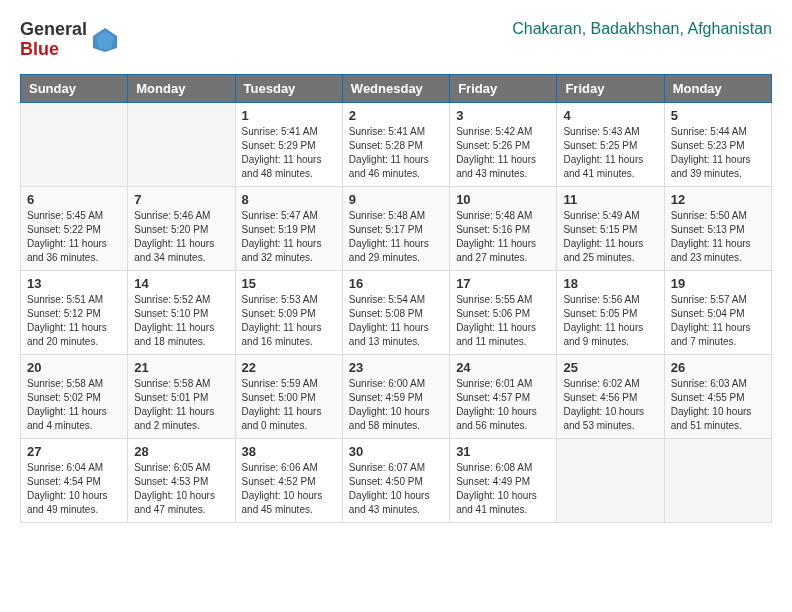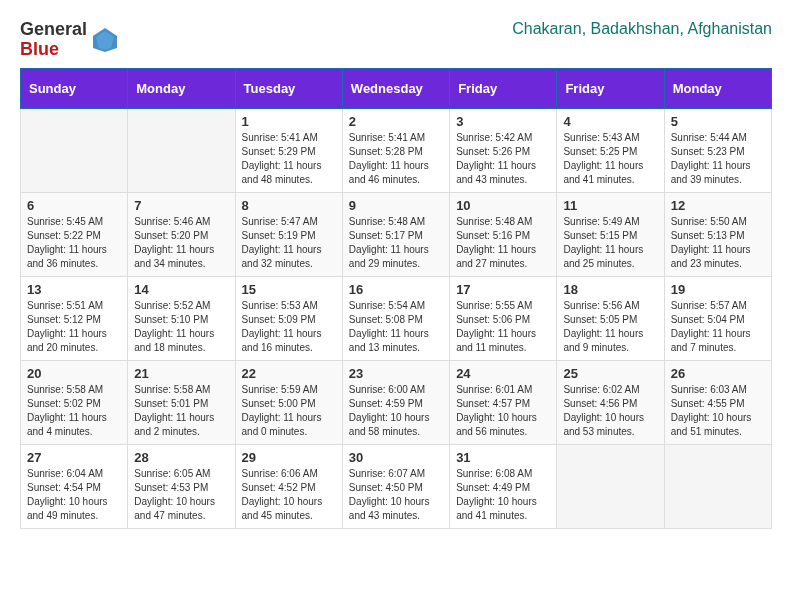--- a/index.html
+++ b/index.html
@@ -7,21 +7,21 @@
       font-family: Arial, sans-serif;
       background: #fff;
       width: 792px;
       min-height: 612px;
       padding: 20px;
     }
     .header {
       display: flex;
       justify-content: space-between;
       align-items: flex-start;
-      margin-bottom: 8px;
+      margin-bottom: 14px;
     }
     .logo {
       display: flex;
       align-items: center;
     }
     .logo-text {
       display: flex;
       flex-direction: column;
       line-height: 1.1;
     }
@@ -52,25 +52,25 @@
       font-size: 16px;
       color: #0f766e;
       font-weight: normal;
     }
     .calendar {
       width: 100%;
       border-collapse: collapse;
       border: 1px solid #ccc;
     }
     .calendar th {
-      background-color: #6d28d9;
+      background-color: #737373;
       color: white;
       font-size: 13px;
       font-weight: bold;
-      padding: 12px 8px;
+      padding: 6px 8px;
       text-align: left;
       border: 1px solid #1a6aaf;
     }
     .calendar td {
       vertical-align: top;
       width: 14.28%;
       min-height: 80px;
       padding: 5px 6px;
       border: 1px solid #ddd;
       font-size: 11px;
@@ -244,21 +244,21 @@
       <tr>
         <td>
           <span class="day-number">27</span>
           <div class="day-info">Sunrise: 6:04 AM<br>Sunset: 4:54 PM<br>Daylight: 10 hours and 49 minutes.</div>
         </td>
         <td>
           <span class="day-number">28</span>
           <div class="day-info">Sunrise: 6:05 AM<br>Sunset: 4:53 PM<br>Daylight: 10 hours and 47 minutes.</div>
         </td>
         <td>
-          <span class="day-number">29</span>
+          <span class="day-number">38</span>
           <div class="day-info">Sunrise: 6:06 AM<br>Sunset: 4:52 PM<br>Daylight: 10 hours and 45 minutes.</div>
         </td>
         <td>
           <span class="day-number">30</span>
           <div class="day-info">Sunrise: 6:07 AM<br>Sunset: 4:50 PM<br>Daylight: 10 hours and 43 minutes.</div>
         </td>
         <td>
           <span class="day-number">31</span>
           <div class="day-info">Sunrise: 6:08 AM<br>Sunset: 4:49 PM<br>Daylight: 10 hours and 41 minutes.</div>
         </td>

